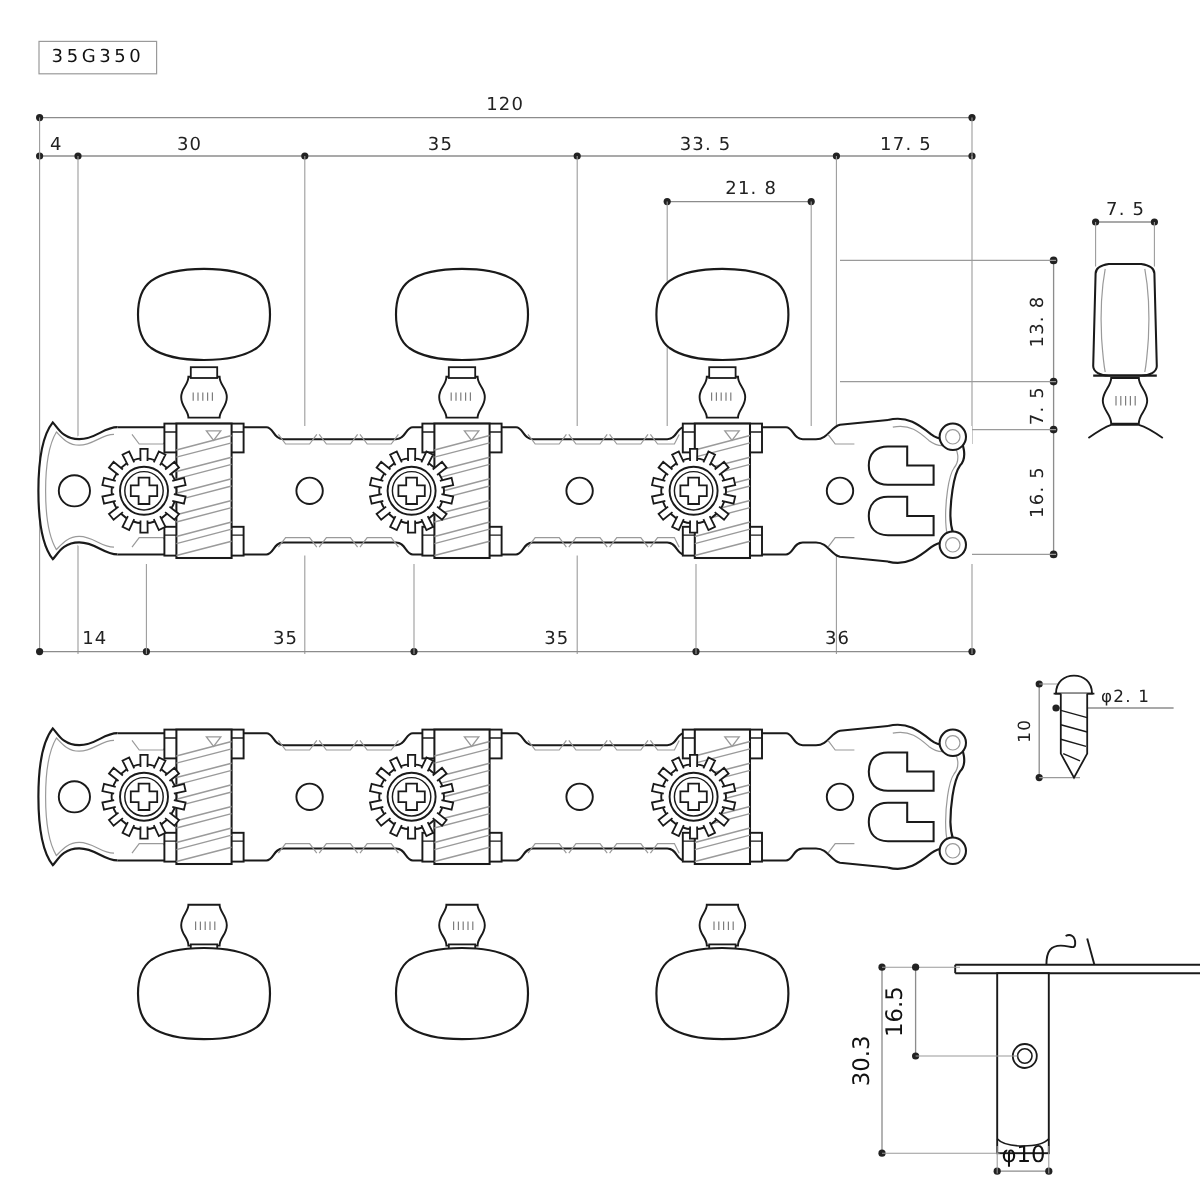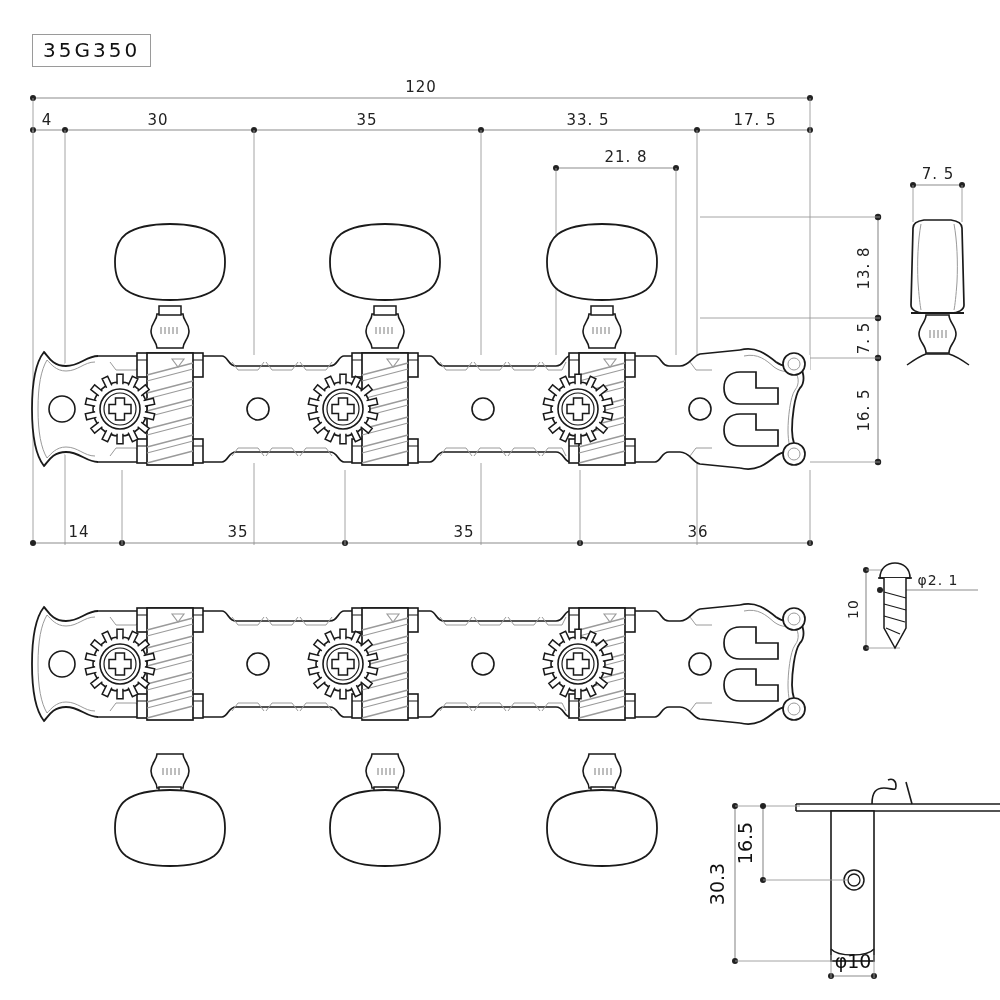--- a/index.html
+++ b/index.html
@@ -1,19 +1,19 @@
 <!DOCTYPE html>
 <html><head>
 <meta charset="utf-8">
 <style>
   html,body{margin:0;padding:0;background:#fff;}
   body{width:1000px;height:1000px;font-family:"Liberation Sans",sans-serif;overflow:hidden;position:relative;}
   #stage{position:absolute;left:0;top:0;width:1000px;height:1000px;}
   .title-box{position:absolute;left:32px;top:34px;border:1px solid #9a9a9a;padding:3px 10px 4px 10px;background:#fff;}
-  .title-box span{font-size:20px;letter-spacing:3px;color:#111;font-family:"DejaVu Sans",sans-serif;}
+  .title-box span{font-size:15px;letter-spacing:3px;color:#111;font-family:"DejaVu Sans",sans-serif;}
   svg{position:absolute;left:0;top:0;}
   .dimtxt{font-family:"DejaVu Sans",sans-serif;font-size:15px;fill:#222;letter-spacing:1px;}
   .dimtxt-sm{font-family:"DejaVu Sans",sans-serif;font-size:14px;fill:#222;letter-spacing:1px;}
   .dimtxt-b{font-family:"DejaVu Sans",sans-serif;font-size:19px;fill:#111;}
 </style>
 </head>
 <body>
 
 <div id="stage">
 

